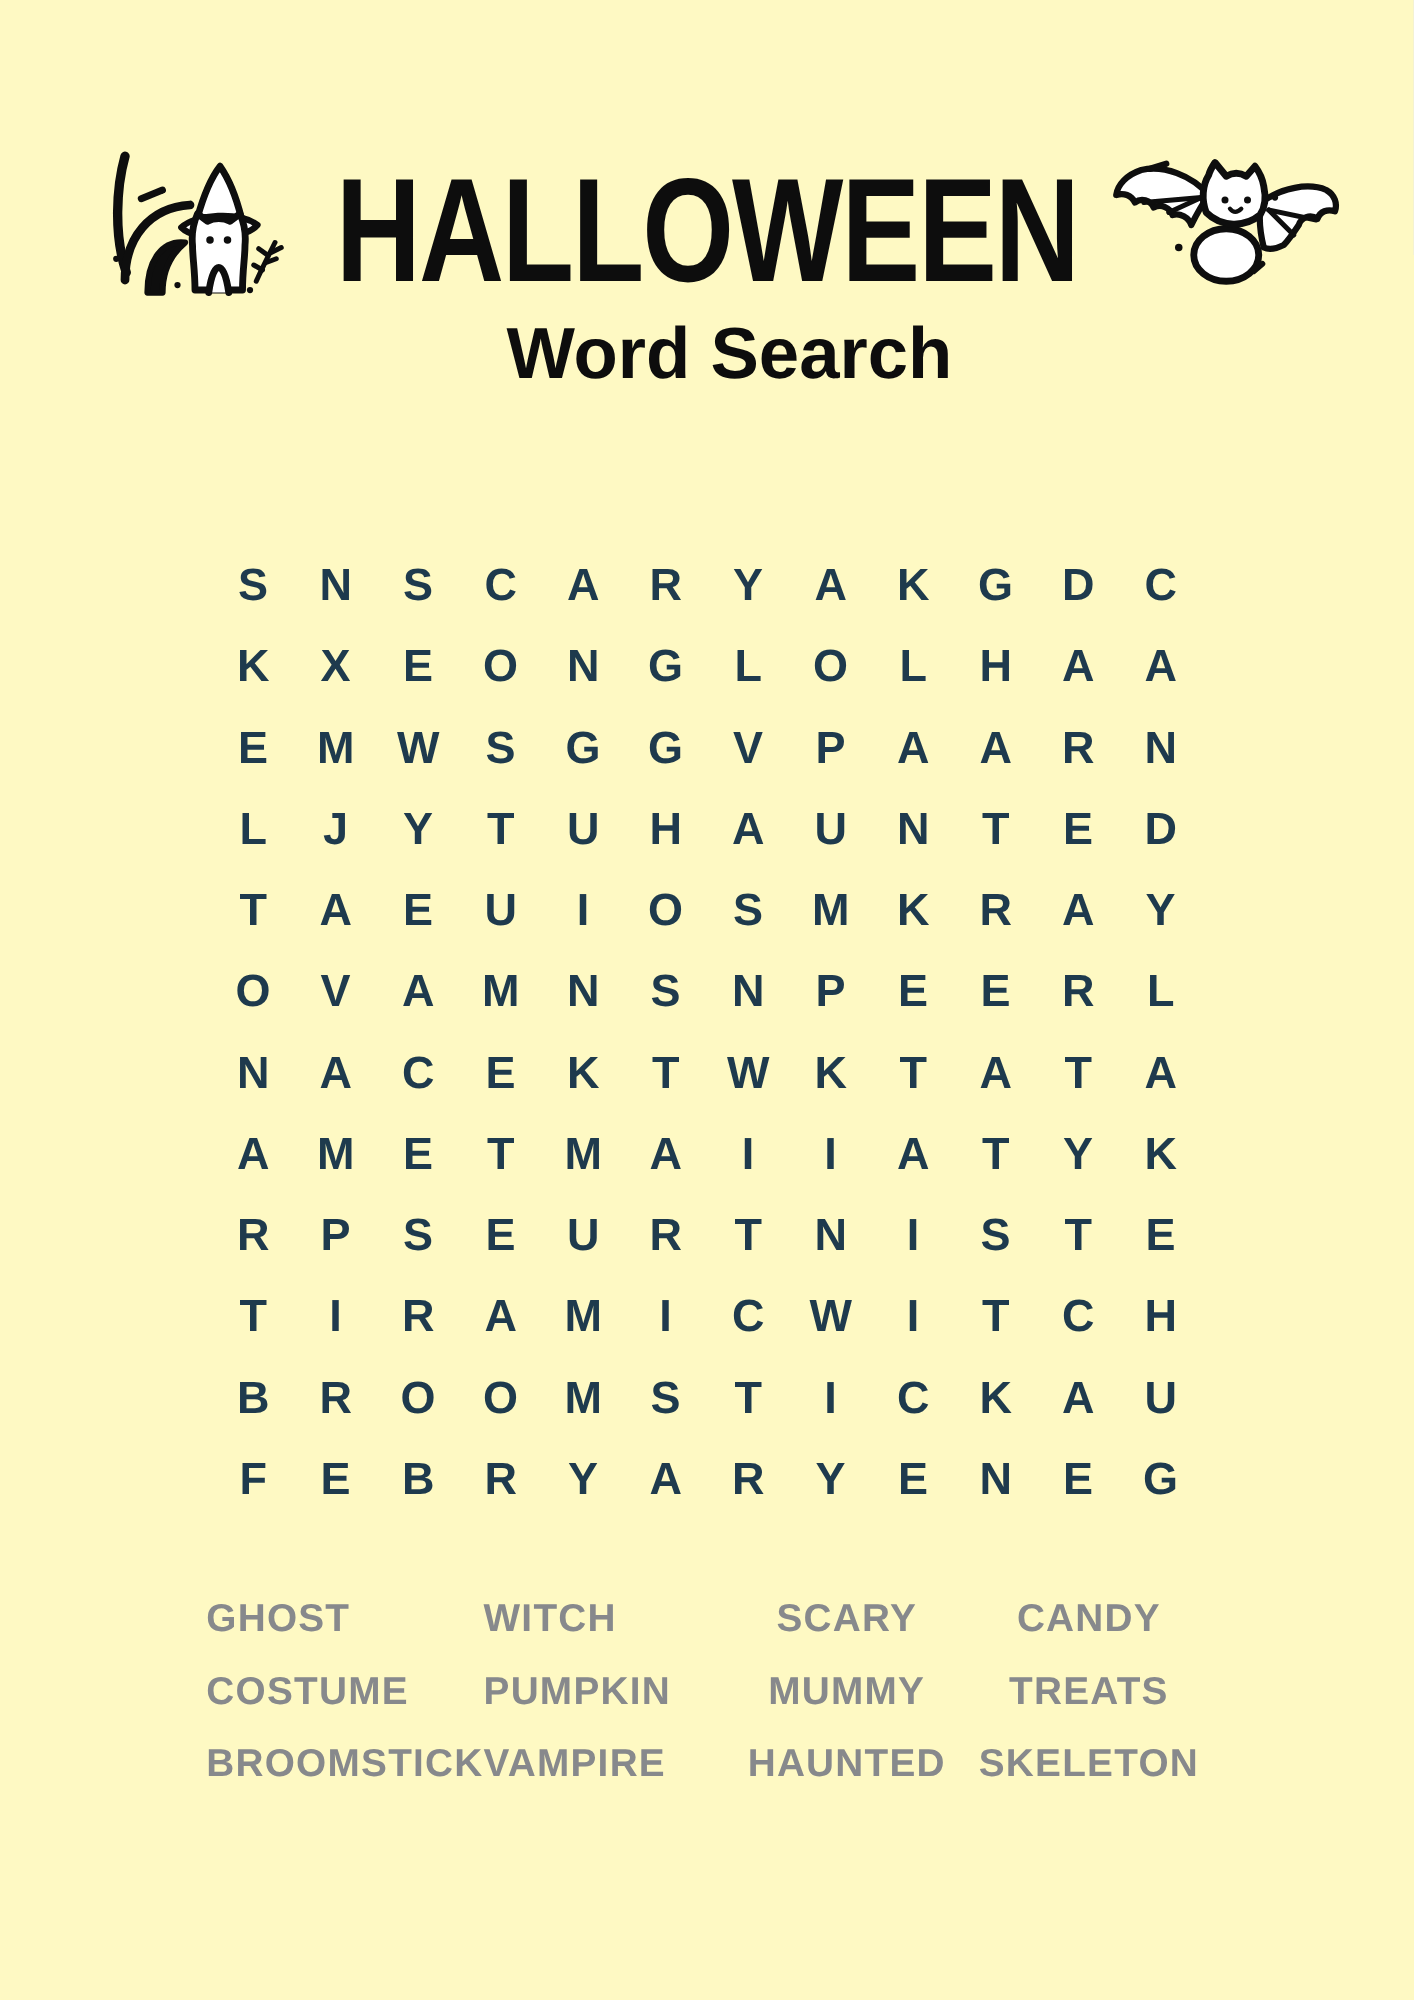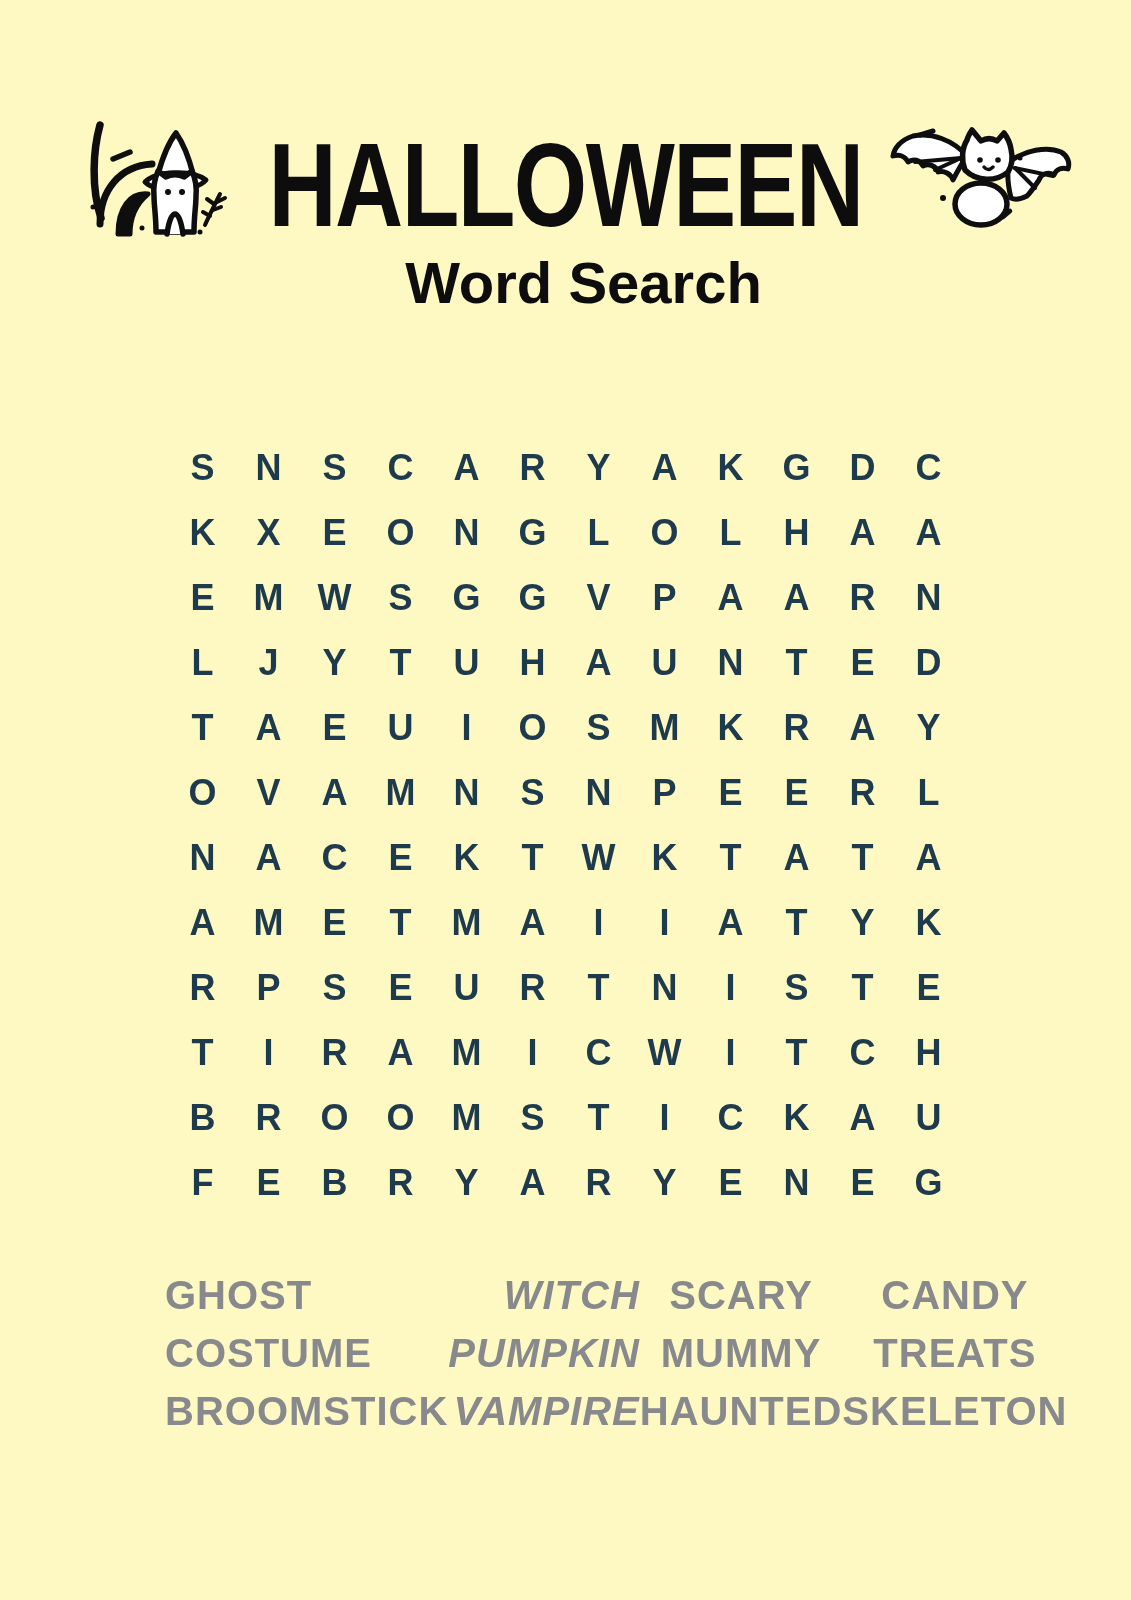--- a/index.html
+++ b/index.html
@@ -74,29 +74,29 @@
     position: absolute;
     top: 1242px;
     left: 165px;
     width: 803px;
     display: grid;
     grid-template-columns: repeat(4, 1fr);
     grid-auto-rows: 58px;
     align-items: center;
   }
   .wl-item {
-    font-size: 40px;
+    font-size: 31px;
     font-weight: 700;
     letter-spacing: 1px;
     color: var(--word-color, #87898c);
     white-space: nowrap;
     margin-top: 48px;
   }
   .wl-item.col0 { text-align: left; }
-  .wl-item.col1 { text-align: right; font-style: italic; }
+  .wl-item.col1 { text-align: left; }
   .wl-item.col2 { text-align: center; }
   .wl-item.col3 { text-align: center; }
 </style>
 </head>
 <body>
 
 <div class="page">
 
   <div class="icon-wrap cat-wrap">
     <svg viewBox="0 0 150 130" fill="none" stroke="#0e0e0e" stroke-linecap="round" stroke-linejoin="round">

